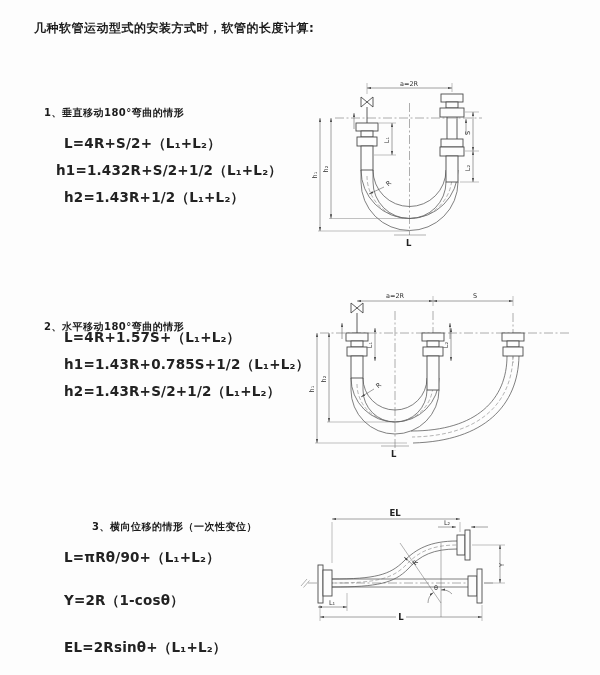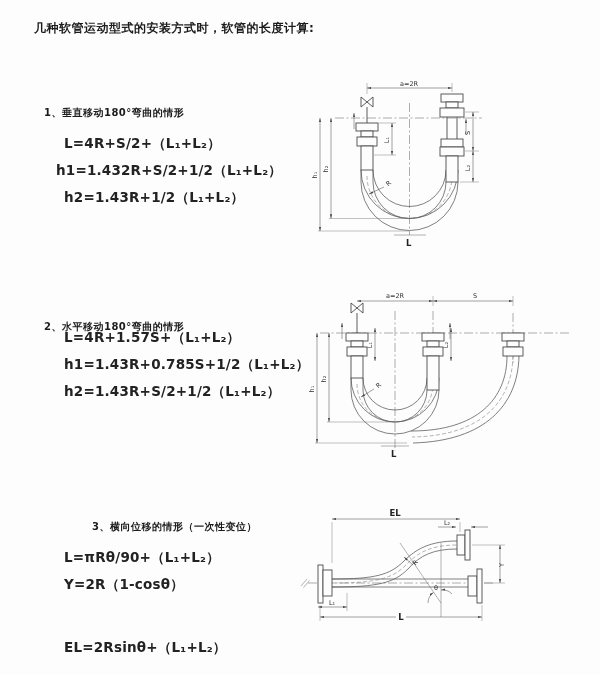--- a/index.html
+++ b/index.html
@@ -34,21 +34,21 @@
 <div class="abs formula" style="left:56px;top:162px;text-align:center;">h1=1.432R+S/2+1/2（L₁+L₂）</div>
 <div class="abs formula" style="left:64px;top:189px;">h2=1.43R+1/2（L₁+L₂）</div>
 
 <div class="abs sec-heading" style="left:44px;top:300px;margin-top:20px;">2、水平移动180°弯曲的情形</div>
 <div class="abs formula" style="left:64px;top:329px;">L=4R+1.57S+（L₁+L₂）</div>
 <div class="abs formula" style="left:64px;top:356px;">h1=1.43R+0.785S+1/2（L₁+L₂）</div>
 <div class="abs formula" style="left:64px;top:383px;">h2=1.43R+S/2+1/2（L₁+L₂）</div>
 
 <div class="abs sec-heading" style="left:44px;top:520px;margin-left:48px;">3、横向位移的情形（一次性变位）</div>
 <div class="abs formula" style="left:64px;top:549px;">L=πRθ/90+（L₁+L₂）</div>
-<div class="abs formula" style="left:64px;top:576px;">Y=2R（1-cosθ）</div>
+<div class="abs formula" style="left:64px;top:592px;">Y=2R（1-cosθ）</div>
 <div class="abs formula" style="left:64px;top:603px;margin-top:36px;">EL=2Rsinθ+（L₁+L₂）</div>
 
 <svg style="left:310px;top:75px;" width="280" height="180" viewBox="0 0 280 180">
   <defs>
     <pattern id="br1" width="3" height="3" patternUnits="userSpaceOnUse">
       <path d="M0,3 L3,0 M0,0 L3,3" stroke="#8a8a8a" stroke-width="0.45"></path>
     </pattern>
     <marker id="ar1" markerWidth="9" markerHeight="6" refX="8" refY="2.4" orient="auto-start-reverse">
       <path d="M0.3,0.5 L8,2.4 L0.3,4.3 z" fill="#444"></path>
     </marker>

